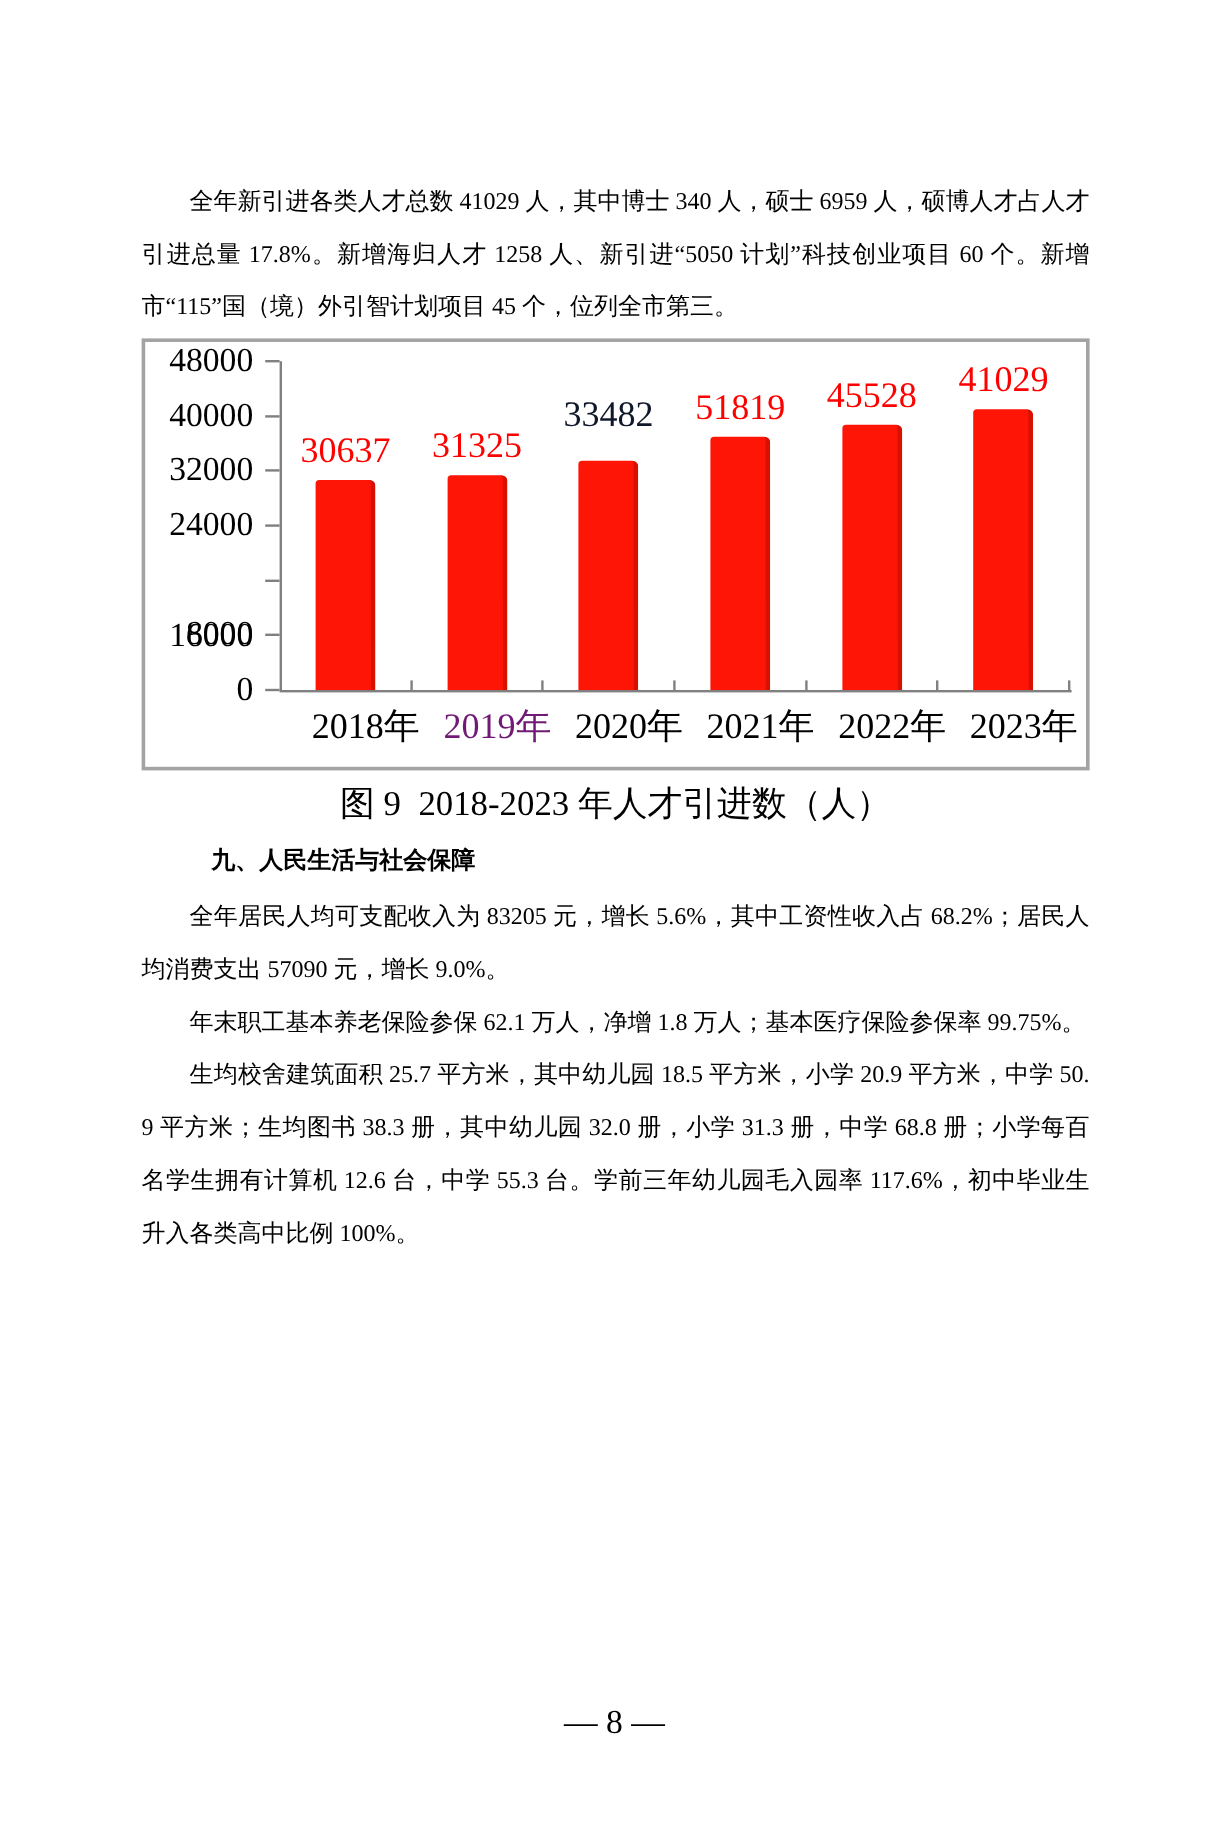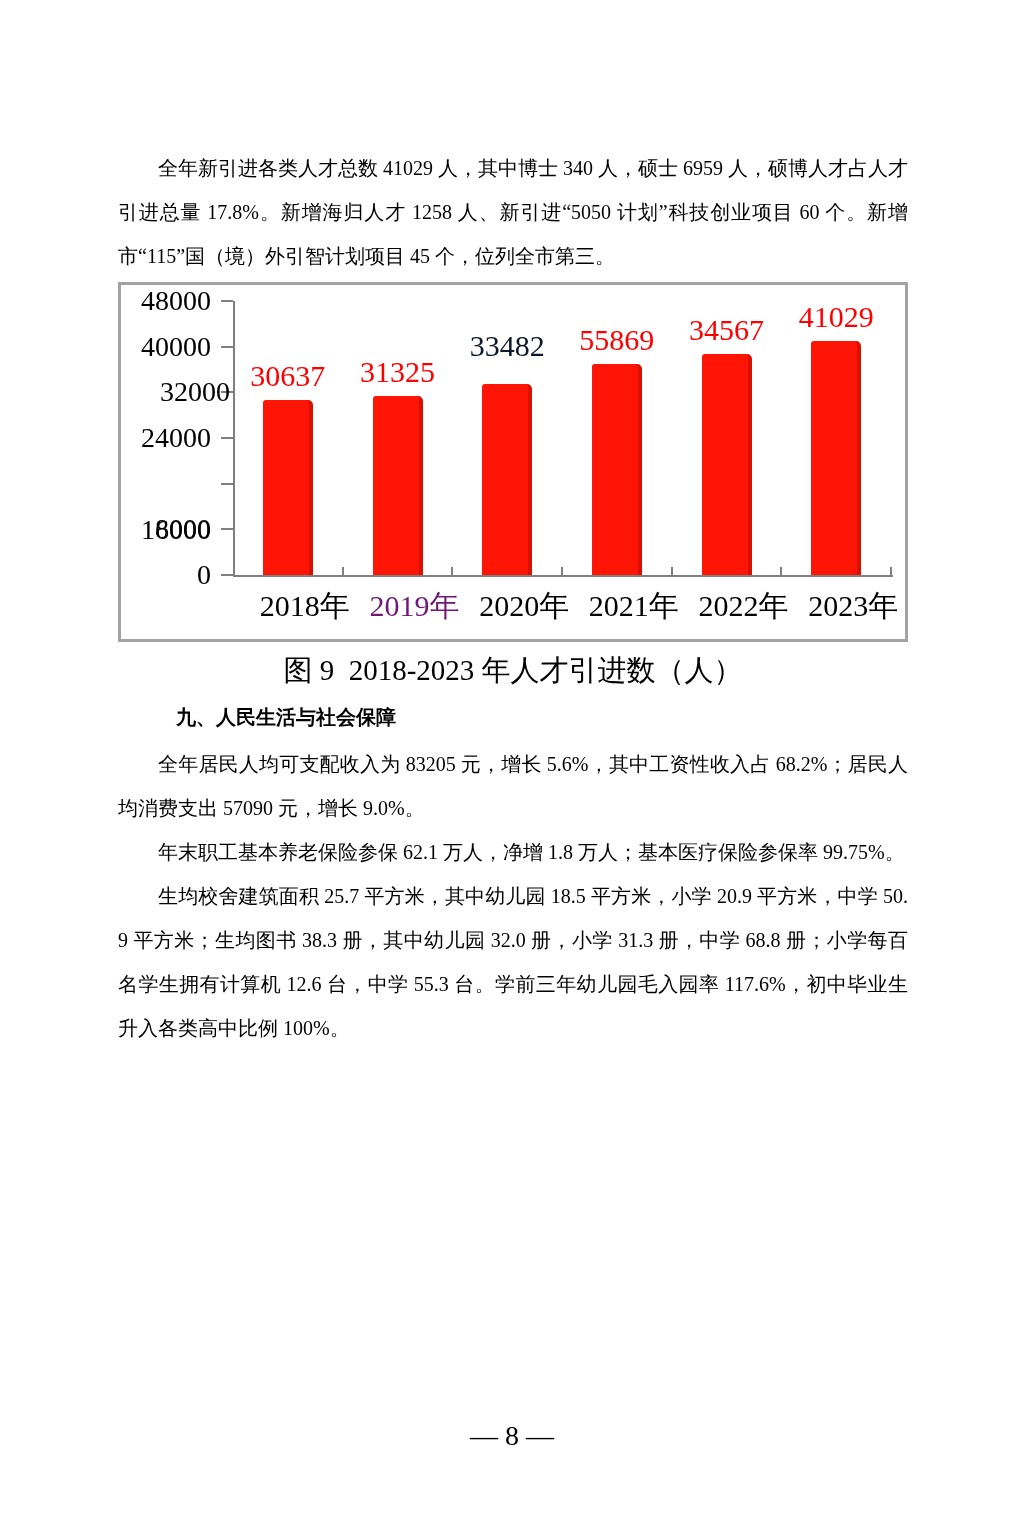--- a/index.html
+++ b/index.html
@@ -52,43 +52,43 @@
         <div class="axis-line" style="left: 112px; top: 290px; width: 660px; height: 2px; background: rgb(128, 128, 128);"></div>
         <div class="axis-line" style="left: 100px; top: 289px; width: 12px; height: 2px; background: rgb(128, 128, 128);"></div>
         <div class="ytick-label" style="left: 0px; top: 274px; width: 90px; color: rgb(0, 0, 0);">0</div>
         <div class="axis-line" style="left: 100px; top: 243.333px; width: 12px; height: 2px; background: rgb(128, 128, 128);"></div>
         <div class="ytick-label" style="left: 0px; top: 228.333px; width: 90px; color: rgb(0, 0, 0);">8000</div>
         <div class="axis-line" style="left: 100px; top: 197.667px; width: 12px; height: 2px; background: rgb(128, 128, 128);"></div>
         <div class="ytick-label" style="left: 0px; top: 182.667px; width: 90px; color: rgb(0, 0, 0); margin-top: 46px;">16000</div>
         <div class="axis-line" style="left: 100px; top: 152px; width: 12px; height: 2px; background: rgb(128, 128, 128);"></div>
         <div class="ytick-label" style="left: 0px; top: 137px; width: 90px; color: rgb(0, 0, 0);">24000</div>
         <div class="axis-line" style="left: 100px; top: 106.333px; width: 12px; height: 2px; background: rgb(128, 128, 128);"></div>
-        <div class="ytick-label" style="left: 0px; top: 91.3333px; width: 90px; color: rgb(0, 0, 0); padding-left: 19px;">32000</div>
+        <div class="ytick-label" style="left: 0px; top: 91.3333px; width: 90px; color: rgb(0, 0, 0);">32000</div>
         <div class="axis-line" style="left: 100px; top: 60.6667px; width: 12px; height: 2px; background: rgb(128, 128, 128);"></div>
         <div class="ytick-label" style="left: 0px; top: 45.6667px; width: 90px; color: rgb(0, 0, 0);">40000</div>
         <div class="axis-line" style="left: 100px; top: 15px; width: 12px; height: 2px; background: rgb(128, 128, 128);"></div>
         <div class="ytick-label" style="left: 0px; top: 0px; width: 90px; color: rgb(0, 0, 0);">48000</div>
         <div class="bar-rect" style="left: 141.833px; top: 115.114px; width: 50px; height: 174.886px; background: rgb(255, 21, 5); border-right: 4px solid rgb(216, 16, 0); box-sizing: border-box;"></div>
         <div class="bar-value-label" style="left: 104.833px; top: 73.1138px; width: 124px; color: rgb(255, 0, 0);">30637</div>
         <div class="xcat-label" style="left: 104.833px; top: 304px; width: 124px; color: rgb(0, 0, 0);">2018年</div>
         <div class="axis-line" style="left: 220.667px; top: 282px; width: 2px; height: 8px; background: rgb(128, 128, 128);"></div>
         <div class="bar-rect" style="left: 251.5px; top: 111.186px; width: 50px; height: 178.814px; background: rgb(255, 21, 5); border-right: 4px solid rgb(216, 16, 0); box-sizing: border-box;"></div>
         <div class="bar-value-label" style="left: 214.5px; top: 69.1865px; width: 124px; color: rgb(255, 0, 0);">31325</div>
         <div class="xcat-label" style="left: 214.5px; top: 304px; width: 124px; color: #701a75;">2019年</div>
         <div class="axis-line" style="left: 330.333px; top: 282px; width: 2px; height: 8px; background: rgb(128, 128, 128);"></div>
         <div class="bar-rect" style="left: 361.167px; top: 98.8736px; width: 50px; height: 191.126px; background: rgb(255, 21, 5); border-right: 4px solid rgb(216, 16, 0); box-sizing: border-box;"></div>
         <div class="bar-value-label" style="left: 324.167px; top: 43px; width: 124px; color: #0f172a;">33482</div>
         <div class="xcat-label" style="left: 324.167px; top: 304px; width: 124px; color: rgb(0, 0, 0);">2020年</div>
         <div class="axis-line" style="left: 440px; top: 282px; width: 2px; height: 8px; background: rgb(128, 128, 128);"></div>
         <div class="bar-rect" style="left: 470.833px; top: 79.2084px; width: 50px; height: 210.792px; background: rgb(255, 21, 5); border-right: 4px solid rgb(216, 16, 0); box-sizing: border-box;"></div>
-        <div class="bar-value-label" style="left: 433.833px; top: 37.2084px; width: 124px; color: rgb(255, 0, 0);">55869</div>
+        <div class="bar-value-label" style="left: 433.833px; top: 37.2084px; width: 124px; color: rgb(255, 0, 0);">51819</div>
         <div class="xcat-label" style="left: 433.833px; top: 304px; width: 124px; color: rgb(0, 0, 0);">2021年</div>
         <div class="axis-line" style="left: 549.667px; top: 282px; width: 2px; height: 8px; background: rgb(128, 128, 128);"></div>
         <div class="bar-rect" style="left: 580.5px; top: 68.568px; width: 50px; height: 221.432px; background: rgb(255, 21, 5); border-right: 4px solid rgb(216, 16, 0); box-sizing: border-box;"></div>
-        <div class="bar-value-label" style="left: 543.5px; top: 26.568px; width: 124px; color: rgb(255, 0, 0);">34567</div>
+        <div class="bar-value-label" style="left: 543.5px; top: 26.568px; width: 124px; color: rgb(255, 0, 0);">45528</div>
         <div class="xcat-label" style="left: 543.5px; top: 304px; width: 124px; color: rgb(0, 0, 0);">2022年</div>
         <div class="axis-line" style="left: 659.333px; top: 282px; width: 2px; height: 8px; background: rgb(128, 128, 128);"></div>
         <div class="bar-rect" style="left: 690.167px; top: 55.7928px; width: 50px; height: 234.207px; background: rgb(255, 21, 5); border-right: 4px solid rgb(216, 16, 0); box-sizing: border-box;"></div>
         <div class="bar-value-label" style="left: 653.167px; top: 13.7928px; width: 124px; color: rgb(255, 0, 0);">41029</div>
         <div class="xcat-label" style="left: 653.167px; top: 304px; width: 124px; color: rgb(0, 0, 0);">2023年</div>
         <div class="axis-line" style="left: 769px; top: 282px; width: 2px; height: 8px; background: rgb(128, 128, 128);"></div>
       </div>
     <figcaption>图 9  2018-2023 年人才引进数（人）</figcaption>
   </figure>
 

